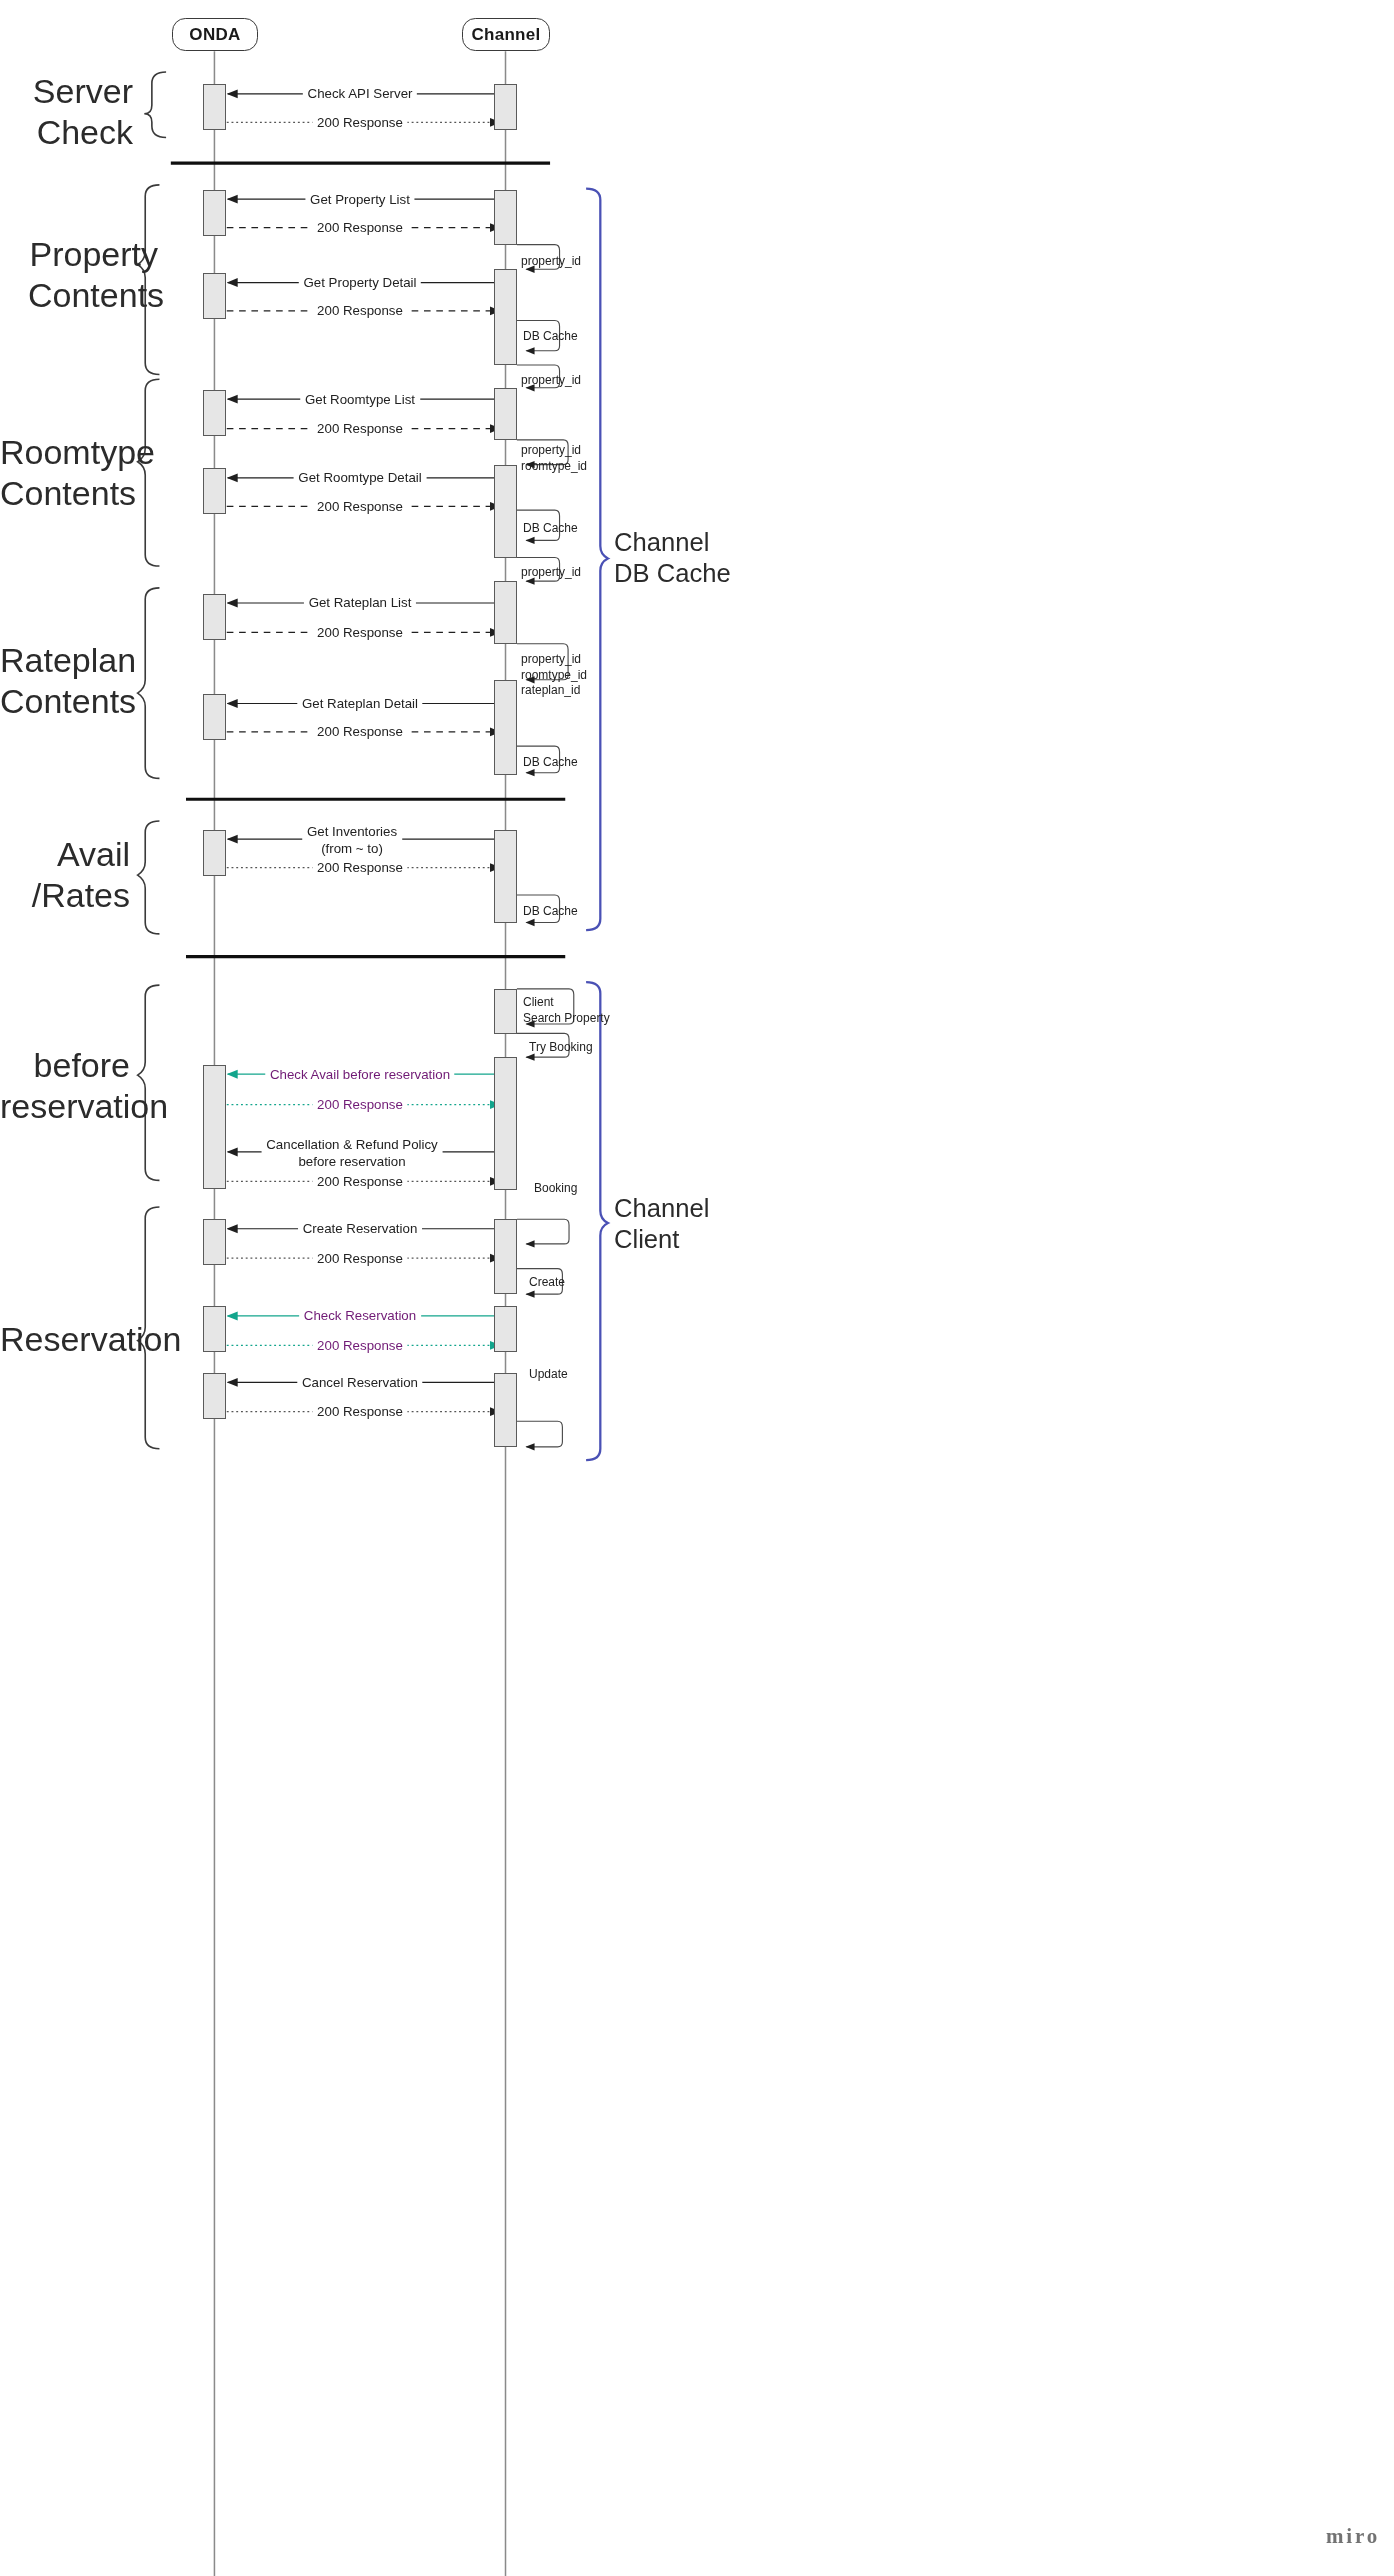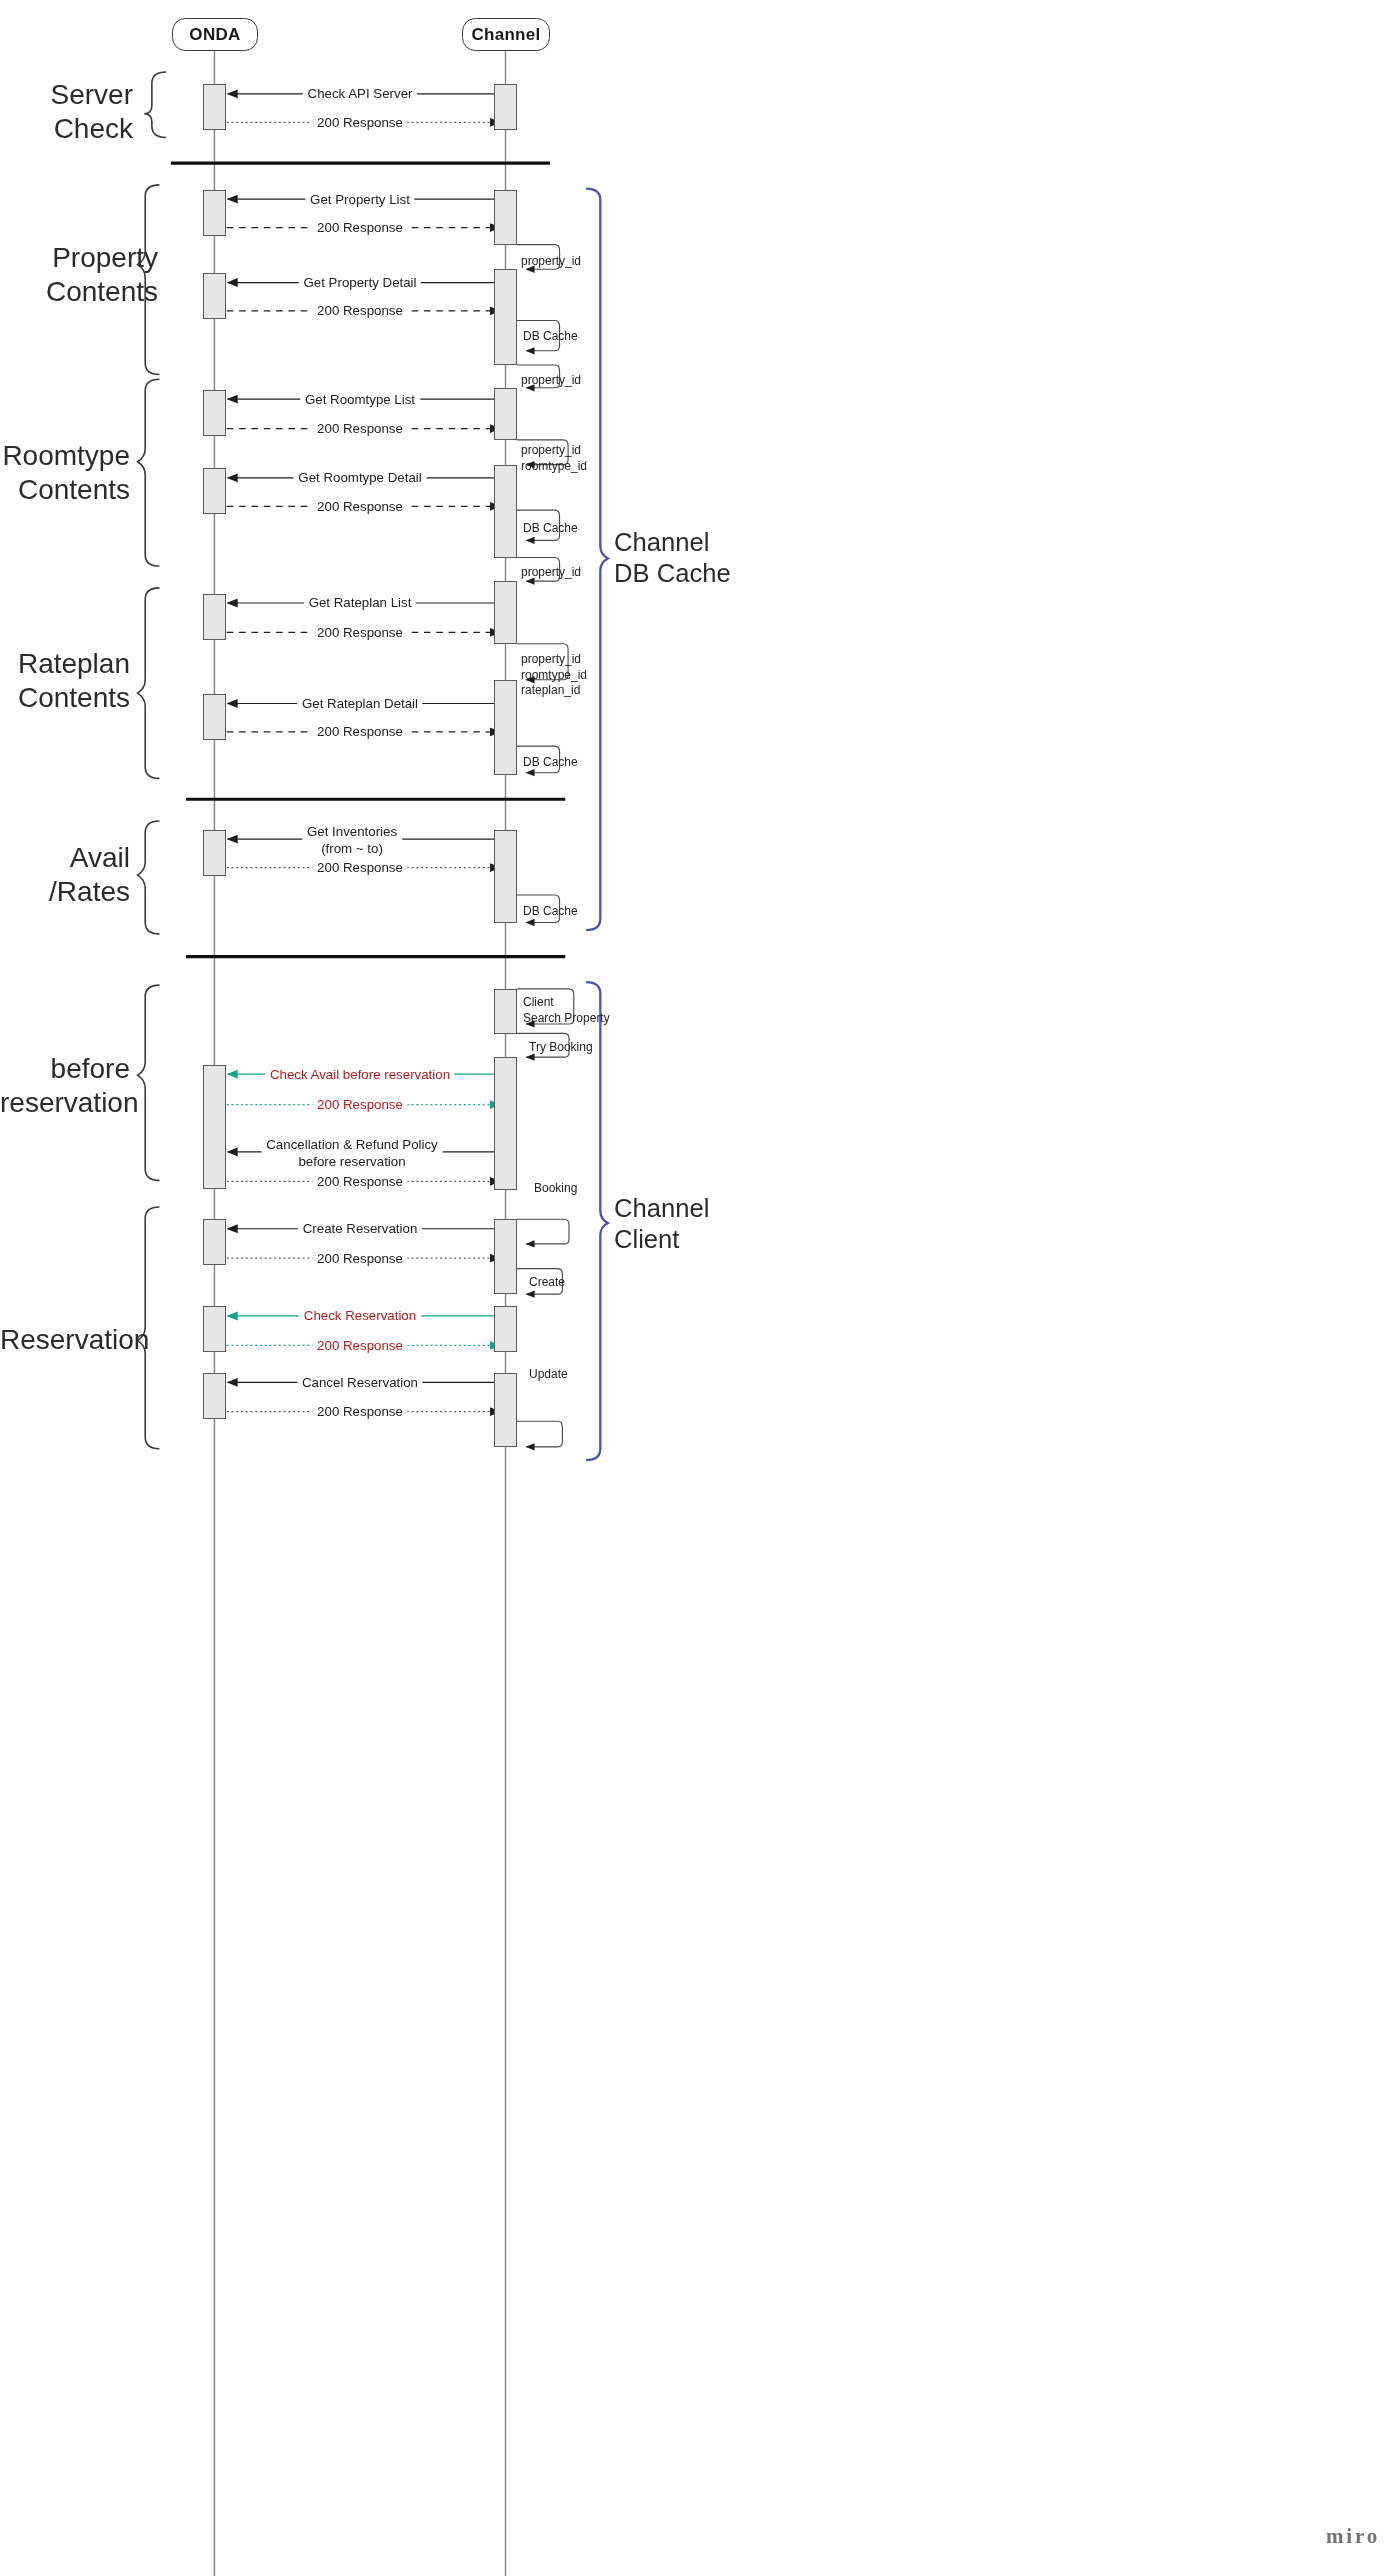--- a/index.html
+++ b/index.html
@@ -6,23 +6,23 @@
   body{width:1395px;height:2576px;position:relative;overflow:hidden;
        font-family:"Liberation Sans","DejaVu Sans",sans-serif;color:#1f1f1f;}
   #canvas{position:absolute;left:0;top:0;width:1215px;height:2576px;}
   svg.layer{position:absolute;left:0;top:0;width:1395px;height:2576px;overflow:visible;}
   .lifeline-box{position:absolute;border:1.5px solid #3a3a3a;border-radius:13.3px;background:#fff;
        display:flex;align-items:center;justify-content:center;box-sizing:border-box;}
   .lifeline-title{font-size:17px;font-weight:bold;color:#1a1a1a;letter-spacing:0.3px;}
   .act{position:absolute;background:#e6e6e6;border:1.4px solid #5a5a5a;box-sizing:border-box;}
   .msg-label{position:absolute;font-size:13.3px;color:#222;white-space:nowrap;text-align:center;
        transform:translateX(-50%);line-height:1.25;background:#fff;padding:0 4.7px;}
-  .msg-label.teal{color:#b91c1c;}
+  .msg-label.teal{color:#701a75;}
   .self-label{position:absolute;font-size:12px;color:#222;white-space:nowrap;line-height:1.3;}
-  .group-label{position:absolute;font-size:28px;color:#2b2b2b;text-align:right;line-height:1.22;
+  .group-label{position:absolute;font-size:34px;color:#2b2b2b;text-align:right;line-height:1.22;
        transform:translateY(-50%);}
   .side-label{position:absolute;font-size:25.6px;color:#2b2b2b;line-height:1.22;transform:translateY(-50%);}
   .watermark{position:absolute;font-size:21px;color:#737373;letter-spacing:2.8px;font-weight:600;font-family:Liberation Serif, serif;}
 </style>
 </head>
 <body>
 
 <div id="canvas">
 
   <svg class="layer" viewBox="0 0 1471 2717" xmlns="http://www.w3.org/2000/svg">

